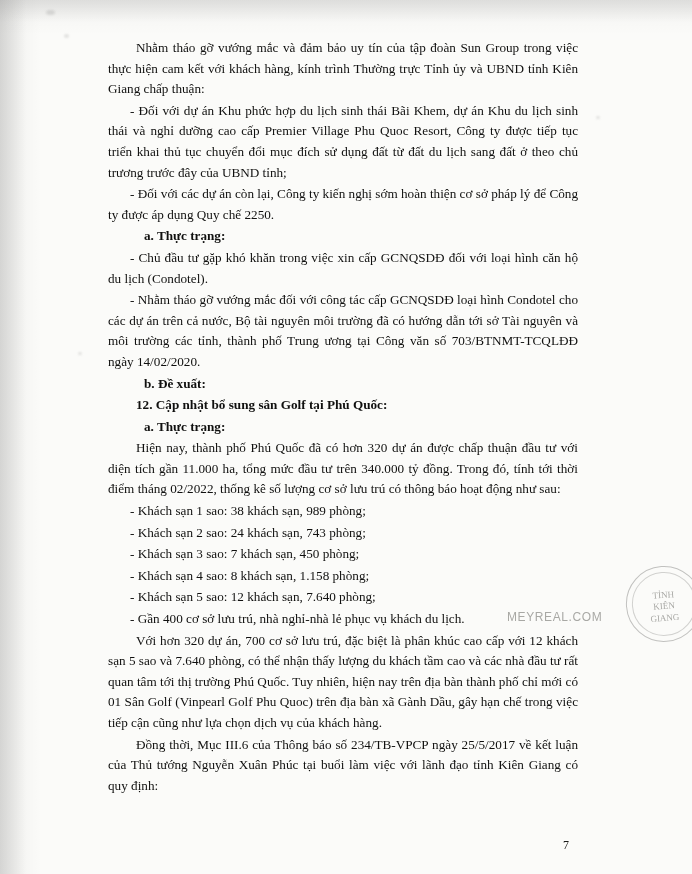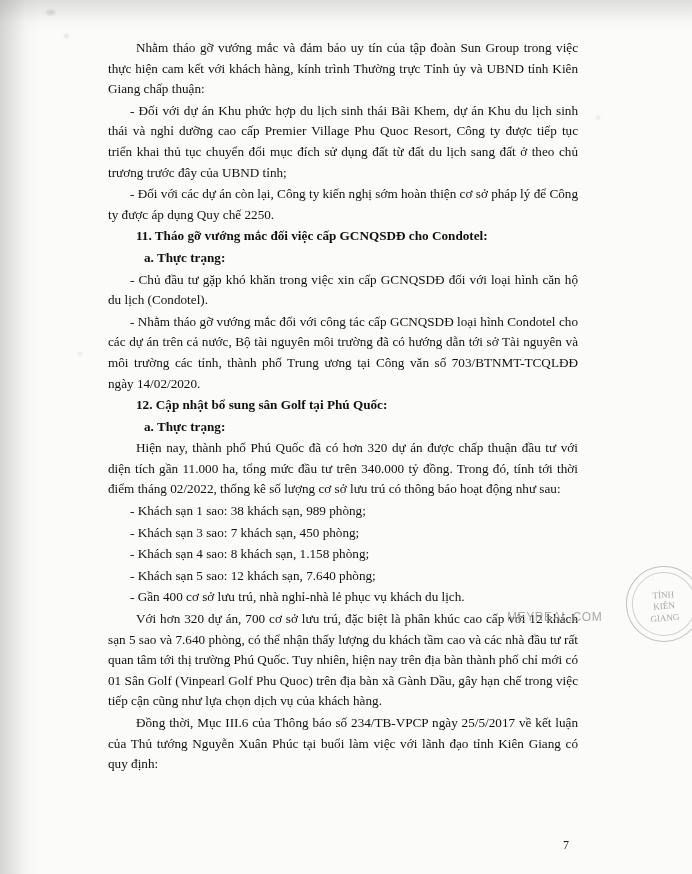--- a/index.html
+++ b/index.html
@@ -133,28 +133,29 @@
   <div class="scan-top"></div>
   <div class="smudge" style="top:10px;left:46px;width:9px;height:5px;"></div>
   <div class="smudge" style="top:34px;left:64px;width:5px;height:4px;"></div>
   <div class="smudge" style="top:116px;left:596px;width:4px;height:3px;"></div>
   <div class="smudge" style="top:352px;left:78px;width:4px;height:3px;"></div>
 
   <div class="content">
     <p class="indent">Nhằm tháo gỡ vướng mắc và đảm bảo uy tín của tập đoàn Sun Group trong việc thực hiện cam kết với khách hàng, kính trình Thường trực Tỉnh ủy và UBND tỉnh Kiên Giang chấp thuận:</p>
     <p class="dash">- Đối với dự án Khu phức hợp du lịch sinh thái Bãi Khem, dự án Khu du lịch sinh thái và nghỉ dưỡng cao cấp Premier Village Phu Quoc Resort, Công ty được tiếp tục triển khai thủ tục chuyển đổi mục đích sử dụng đất từ đất du lịch sang đất ở theo chủ trương trước đây của UBND tỉnh;</p>
     <p class="dash">- Đối với các dự án còn lại, Công ty kiến nghị sớm hoàn thiện cơ sở pháp lý để Công ty được áp dụng Quy chế 2250.</p>
-    <p class="heading">11. Tháo gỡ vướng mắc đối việc cấp GCNQSDĐ cho Condotel:</p>
     <p class="subheading">a. Thực trạng:</p>
     <p class="dash">- Chủ đầu tư gặp khó khăn trong việc xin cấp GCNQSDĐ đối với loại hình căn hộ du lịch (Condotel).</p>
     <p class="dash">- Nhằm tháo gỡ vướng mắc đối với công tác cấp GCNQSDĐ loại hình Condotel cho các dự án trên cả nước, Bộ tài nguyên môi trường đã có hướng dẫn tới sở Tài nguyên và môi trường các tỉnh, thành phố Trung ương tại Công văn số 703/BTNMT-TCQLĐĐ ngày 14/02/2020.</p>
+    <p class="subheading">b. Đề xuất:</p>
     <p class="heading">12. Cập nhật bổ sung sân Golf tại Phú Quốc:</p>
     <p class="subheading">a. Thực trạng:</p>
     <p class="indent">Hiện nay, thành phố Phú Quốc đã có hơn 320 dự án được chấp thuận đầu tư với diện tích gần 11.000 ha, tổng mức đầu tư trên 340.000 tỷ đồng. Trong đó, tính tới thời điểm tháng 02/2022, thống kê số lượng cơ sở lưu trú có thông báo hoạt động như sau:</p>
     <p class="dash">- Khách sạn 1 sao: 38 khách sạn, 989 phòng;</p>
+    <p class="dash">- Khách sạn 2 sao: 24 khách sạn, 743 phòng;</p>
     <p class="dash">- Khách sạn 3 sao: 7 khách sạn, 450 phòng;</p>
     <p class="dash">- Khách sạn 4 sao: 8 khách sạn, 1.158 phòng;</p>
     <p class="dash">- Khách sạn 5 sao: 12 khách sạn, 7.640 phòng;</p>
     <p class="dash">- Gần 400 cơ sở lưu trú, nhà nghỉ-nhà lẻ phục vụ khách du lịch.</p>
     <p class="indent">Với hơn 320 dự án, 700 cơ sở lưu trú, đặc biệt là phân khúc cao cấp với 12 khách sạn 5 sao và 7.640 phòng, có thể nhận thấy lượng du khách tầm cao và các nhà đầu tư rất quan tâm tới thị trường Phú Quốc. Tuy nhiên, hiện nay trên địa bàn thành phố chỉ mới có 01 Sân Golf (Vinpearl Golf Phu Quoc) trên địa bàn xã Gành Dầu, gây hạn chế trong việc tiếp cận cũng như lựa chọn dịch vụ của khách hàng.</p>
     <p class="indent">Đồng thời, Mục III.6 của Thông báo số 234/TB-VPCP ngày 25/5/2017 về kết luận của Thủ tướng Nguyễn Xuân Phúc tại buổi làm việc với lãnh đạo tỉnh Kiên Giang có quy định:</p>
 
   </div>
 
   <div class="watermark">MEYREAL.COM</div>

